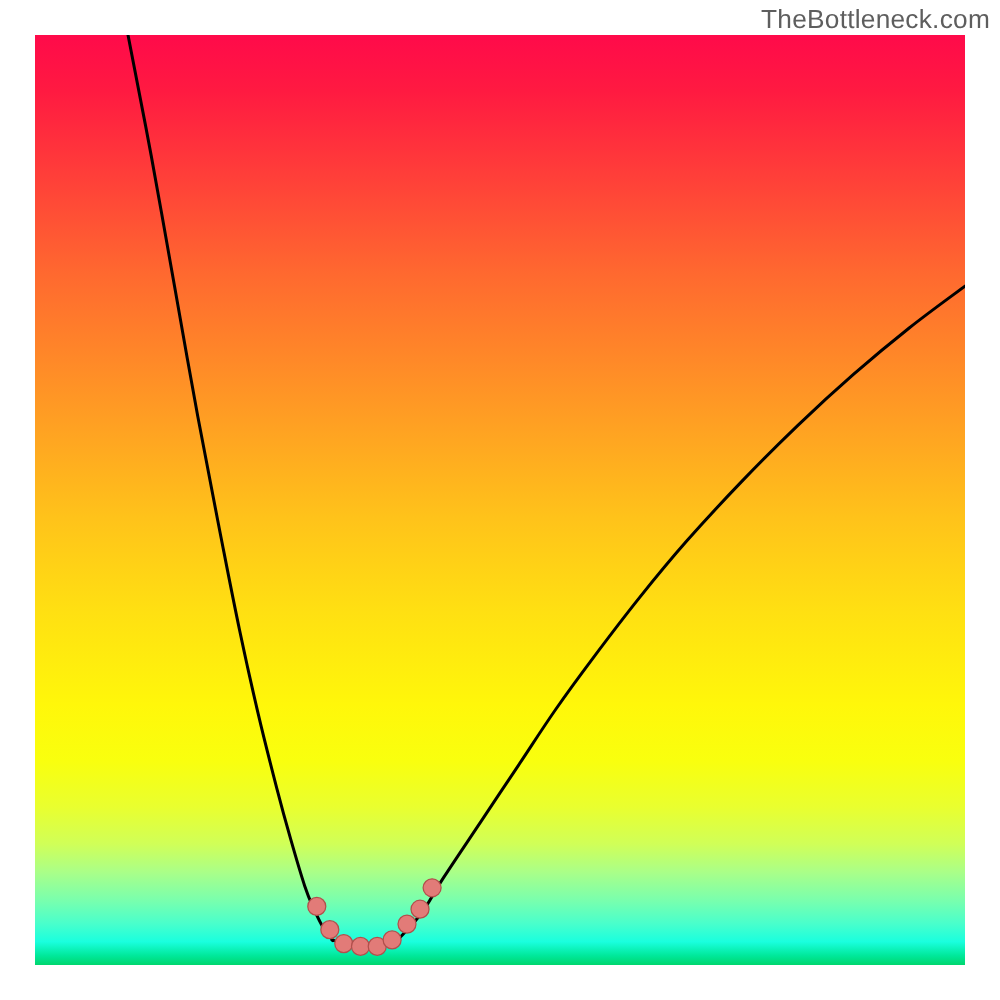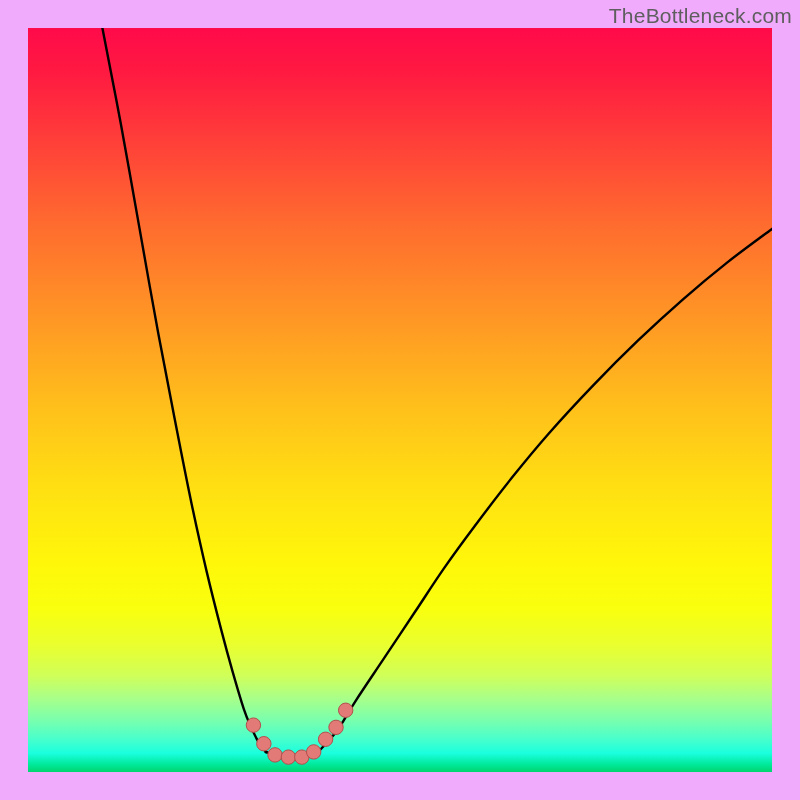--- a/index.html
+++ b/index.html
@@ -8,21 +8,21 @@
     width: 800px;
     height: 800px;
     background: #000;
     overflow: hidden;
     font-family: Arial, Helvetica, sans-serif;
   }
   .stage {
     position: relative;
     width: 800px;
     height: 800px;
-    background: #f0abfc;
+    background: #ffffff;
   }
   .plot {
     position: absolute;
     left: 28px;
     top: 28px;
     width: 744px;
     height: 744px;
     overflow: hidden;
   }
   .gradient {

